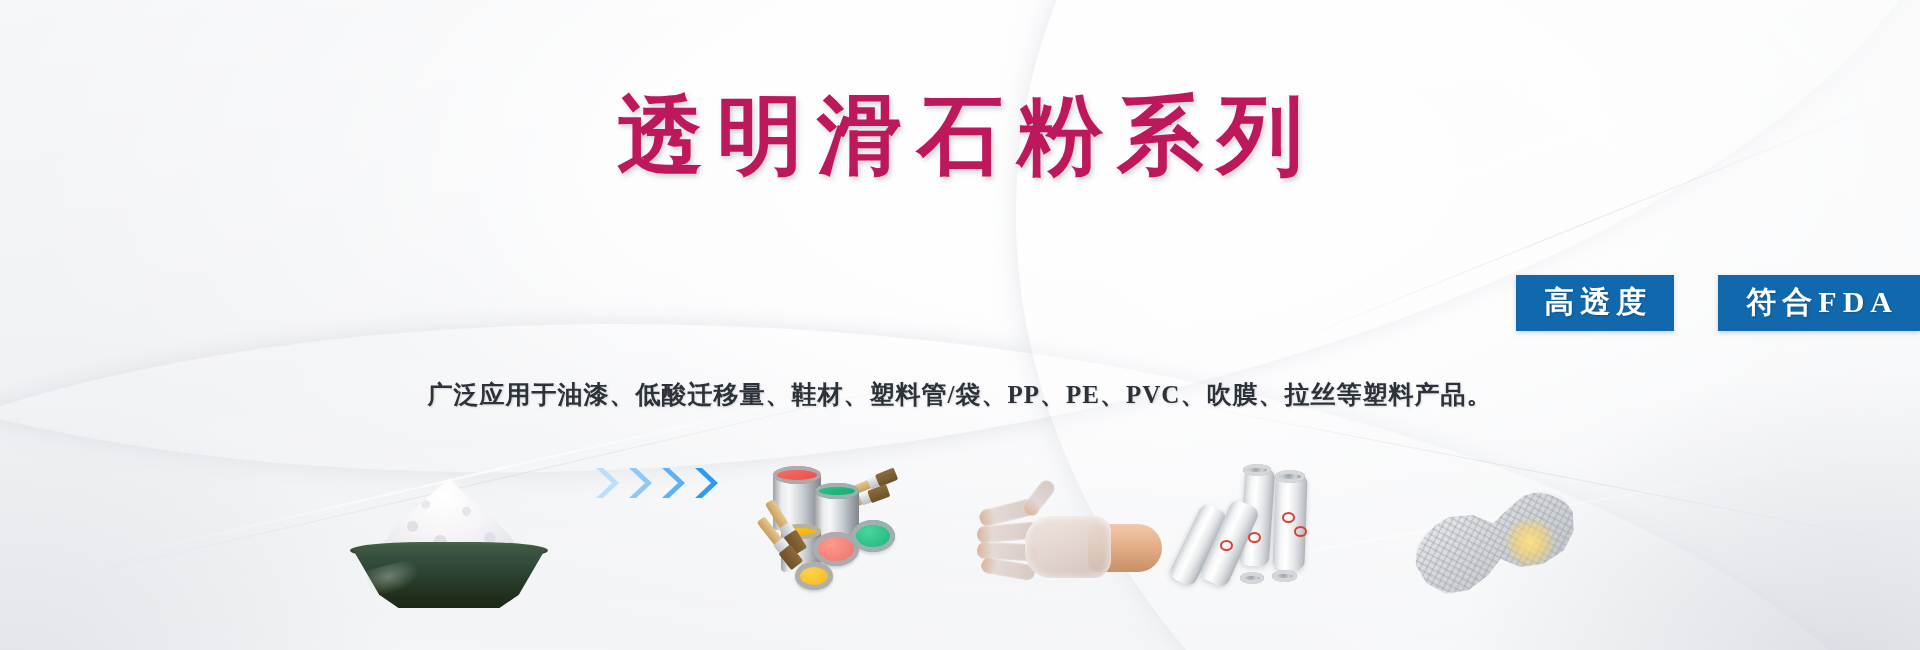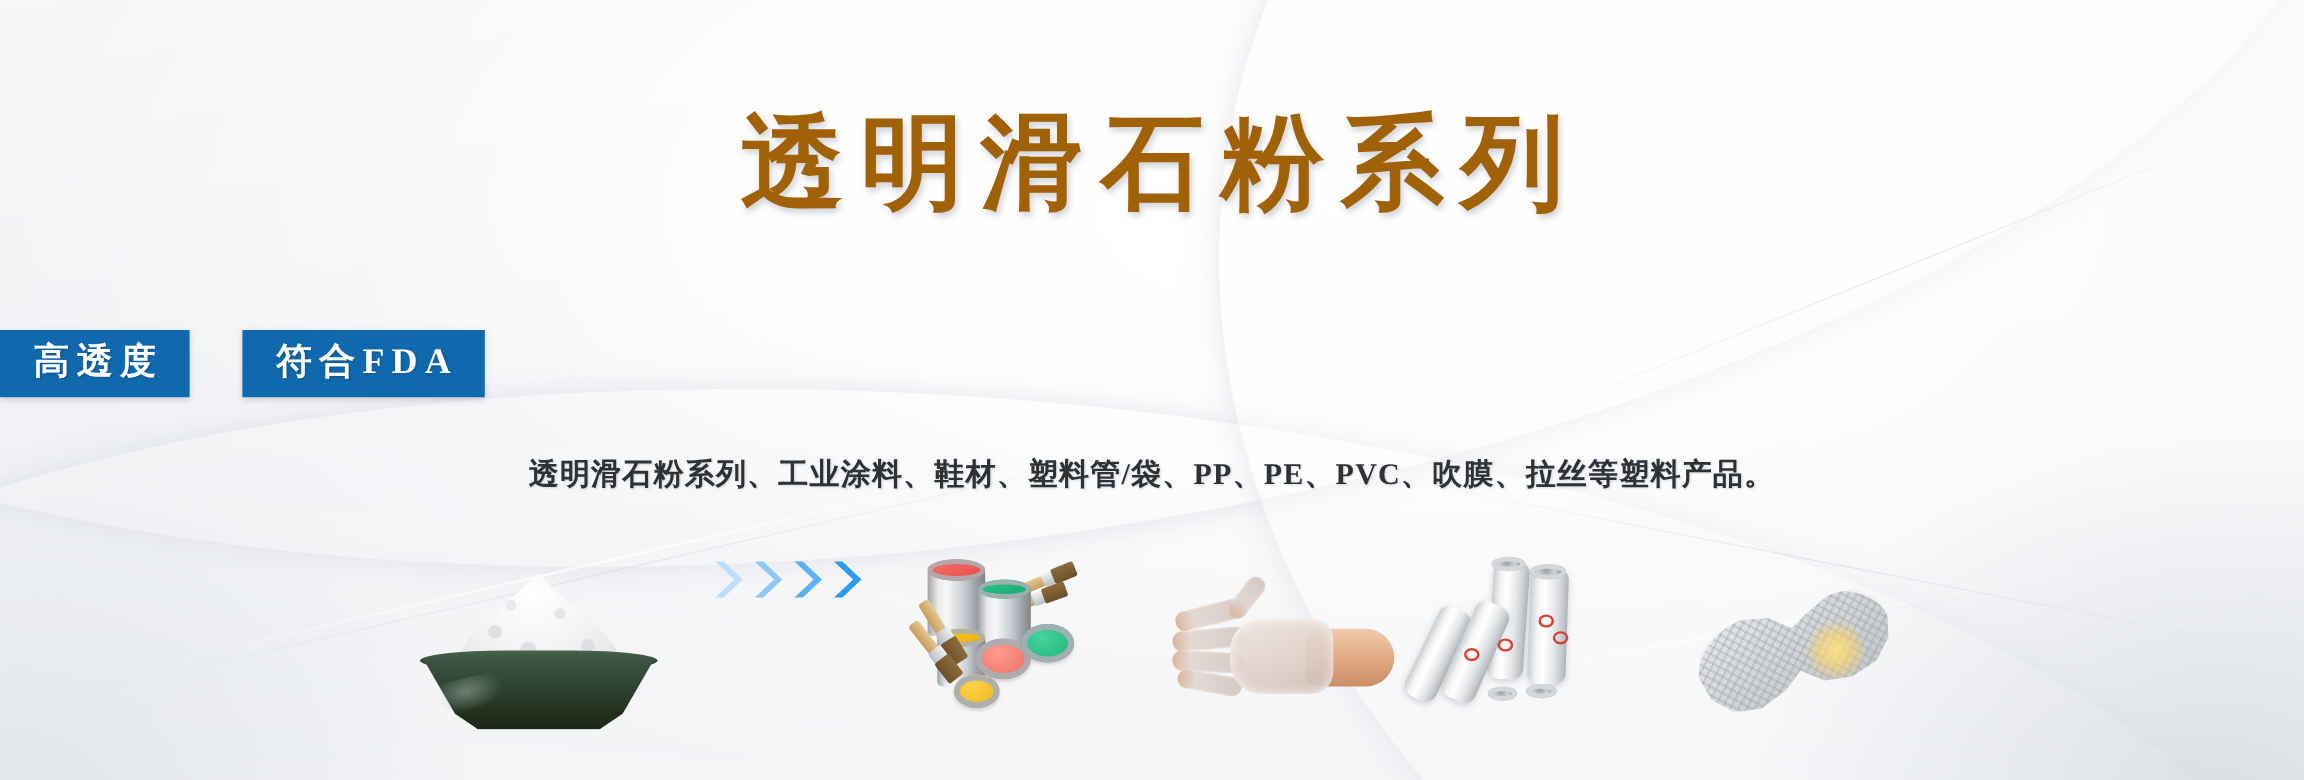--- a/index.html
+++ b/index.html
@@ -96,33 +96,33 @@
   }
 
   .title {
     position: absolute;
     left: 0; right: 0;
     top: 88px;
     font-family: "Liberation Serif", "DejaVu Serif", serif;
     font-size: 86px;
     font-weight: 700;
     letter-spacing: 14px;
-    color: #a16207;
+    color: #be185d;
     text-indent: 14px;
     line-height: 1.12;
     text-shadow: 2px 3px 5px rgba(120,128,140,0.35);
     white-space: nowrap;
   }
 
   .badges {
     position: absolute;
     left: 0; right: 0;
     top: 275px;
     display: flex;
-    justify-content: flex-start;
+    justify-content: flex-end;
     align-items: stretch;
     gap: 44px;
   }
   .badge {
     background: #1169ad;
     color: #ffffff;
     font-family: "Liberation Serif", "DejaVu Serif", serif;
     font-size: 30px;
     font-weight: 700;
     letter-spacing: 6px;
@@ -351,21 +351,21 @@
 
   <div class="content">
 
     <div class="title">透明滑石粉系列</div>
 
     <div class="badges">
       <div class="badge">高透度</div>
       <div class="badge">符合FDA</div>
     </div>
 
-    <div class="subtitle">透明滑石粉系列、工业涂料、鞋材、塑料管/袋、PP、PE、PVC、吹膜、拉丝等塑料产品。</div>
+    <div class="subtitle">广泛应用于油漆、低酸迁移量、鞋材、塑料管/袋、PP、PE、PVC、吹膜、拉丝等塑料产品。</div>
 
     <div class="strip">
 
       <div class="strip-item">
         <div class="bowl-wrap">
           <div class="powder"></div>
           <div class="bowl-rim"></div>
           <div class="bowl"></div>
           <div class="bowl-gloss"></div>
         </div>

